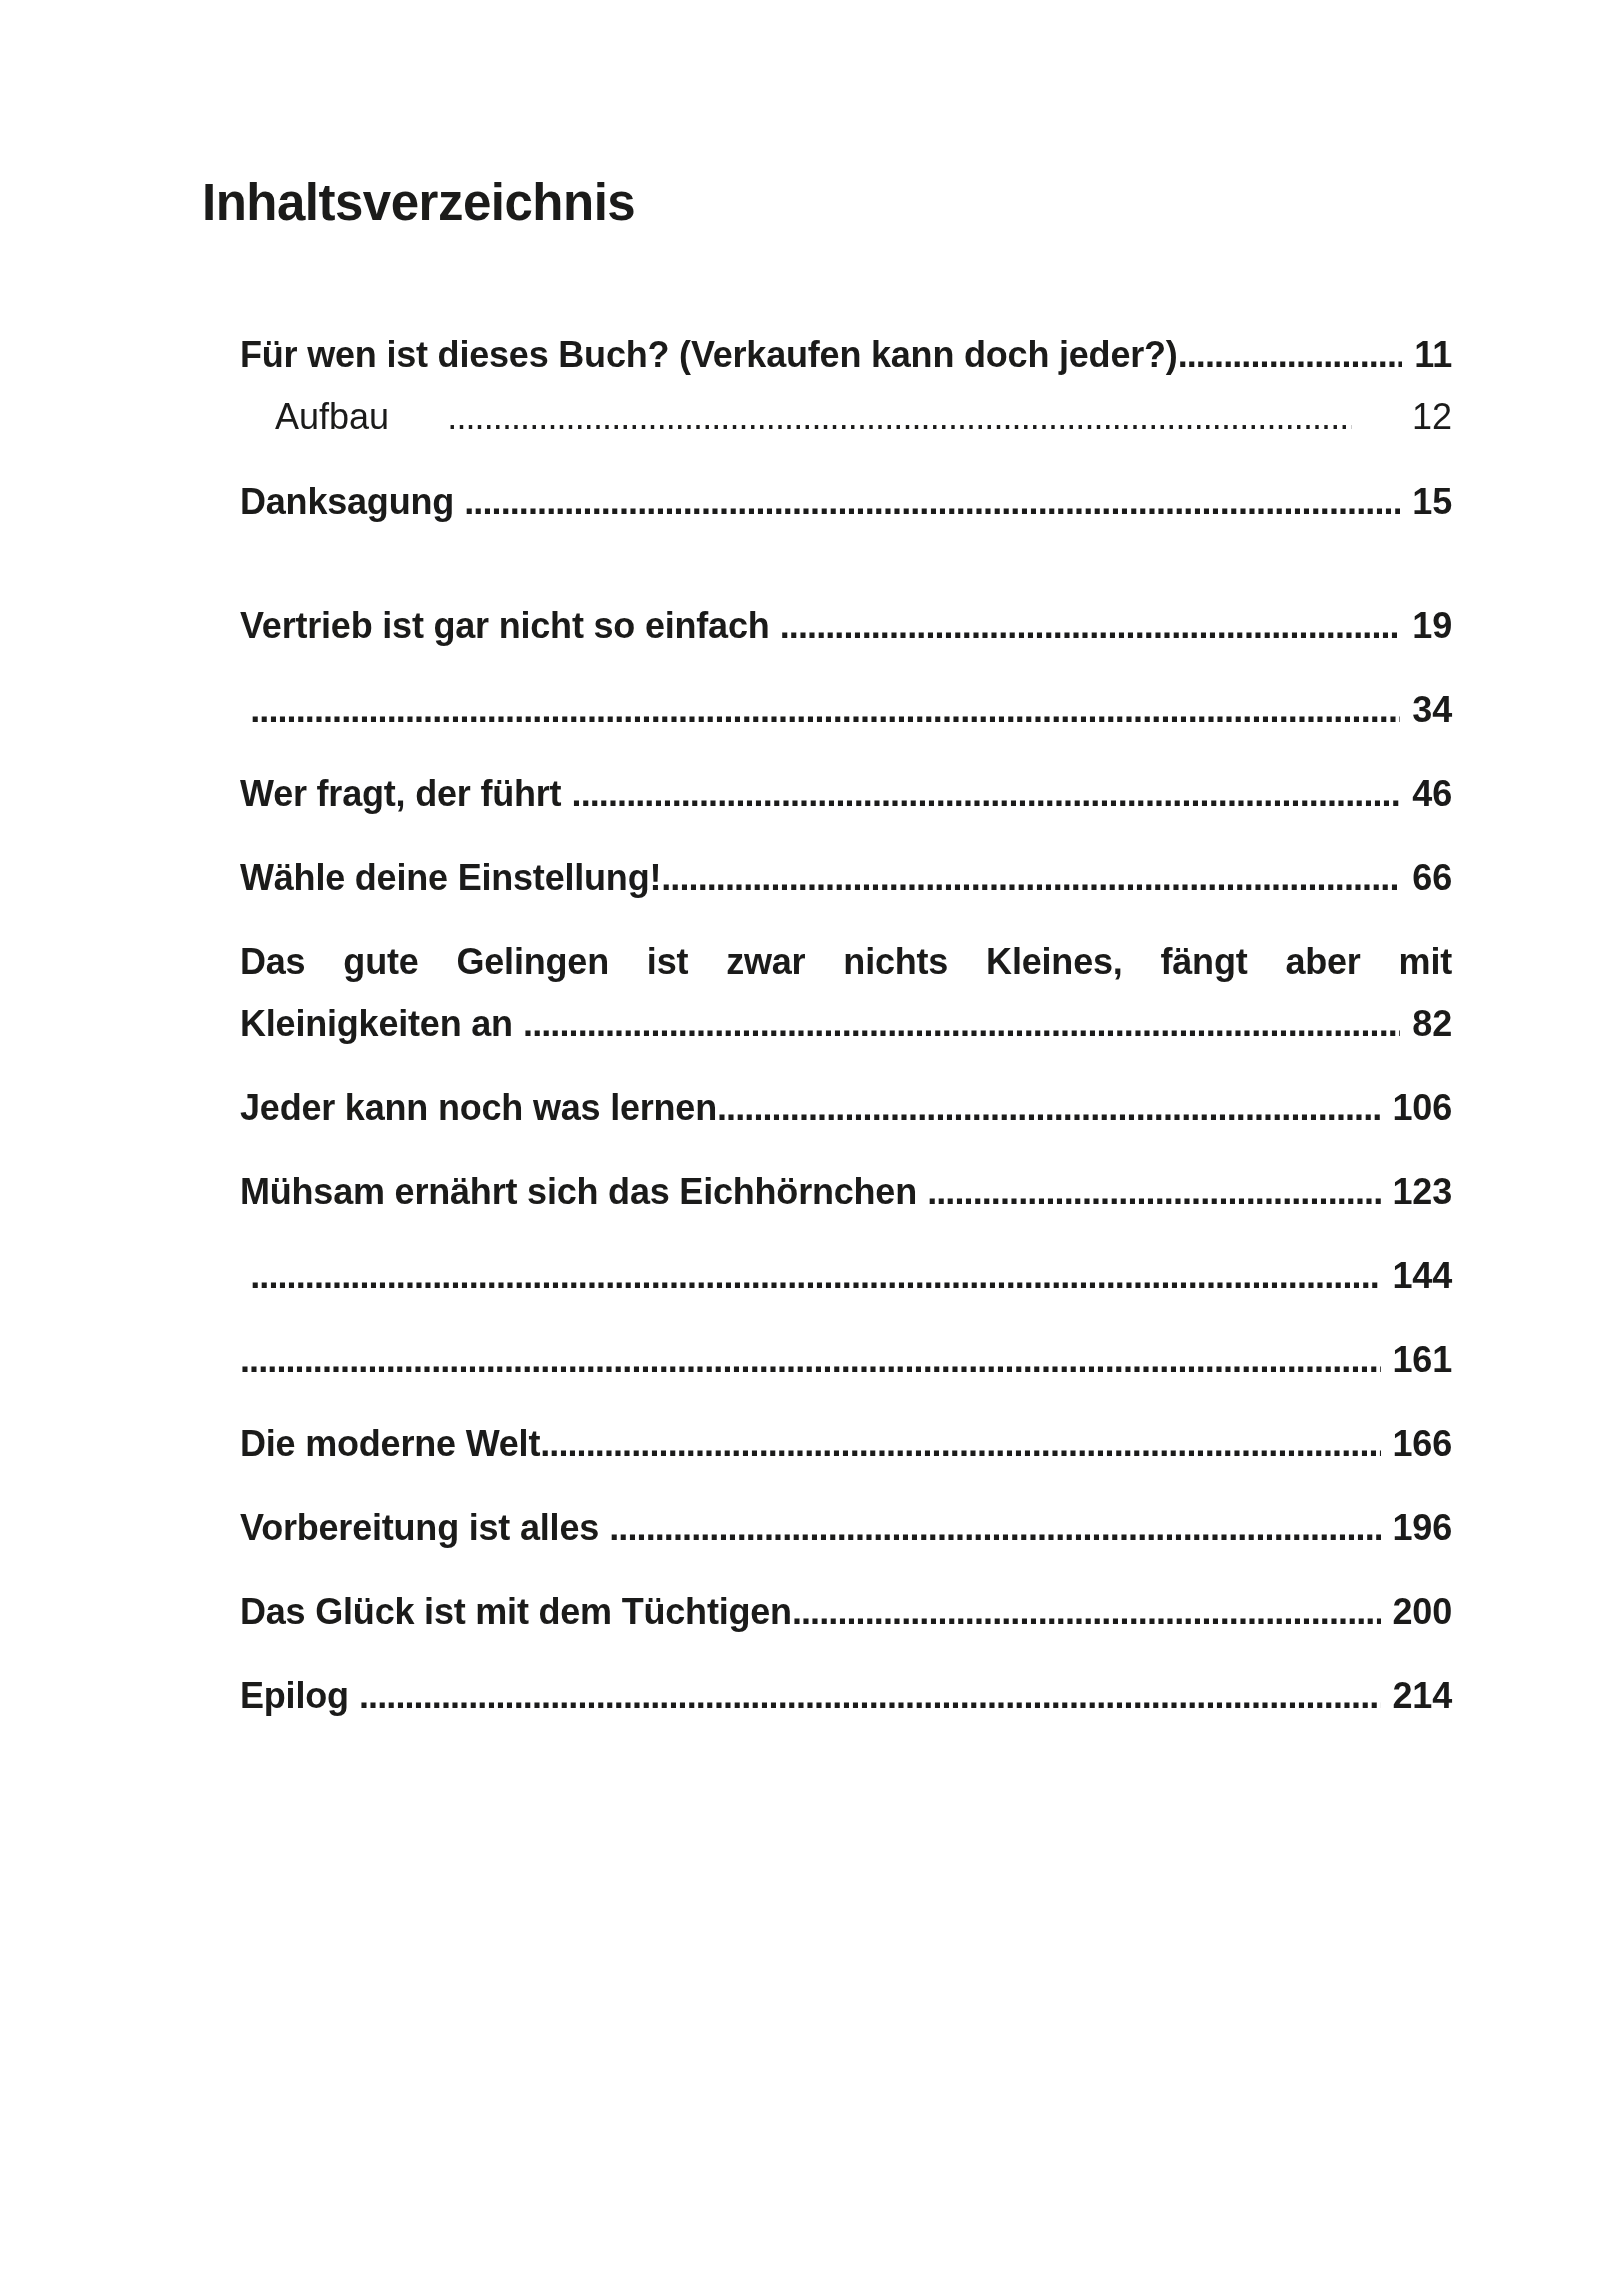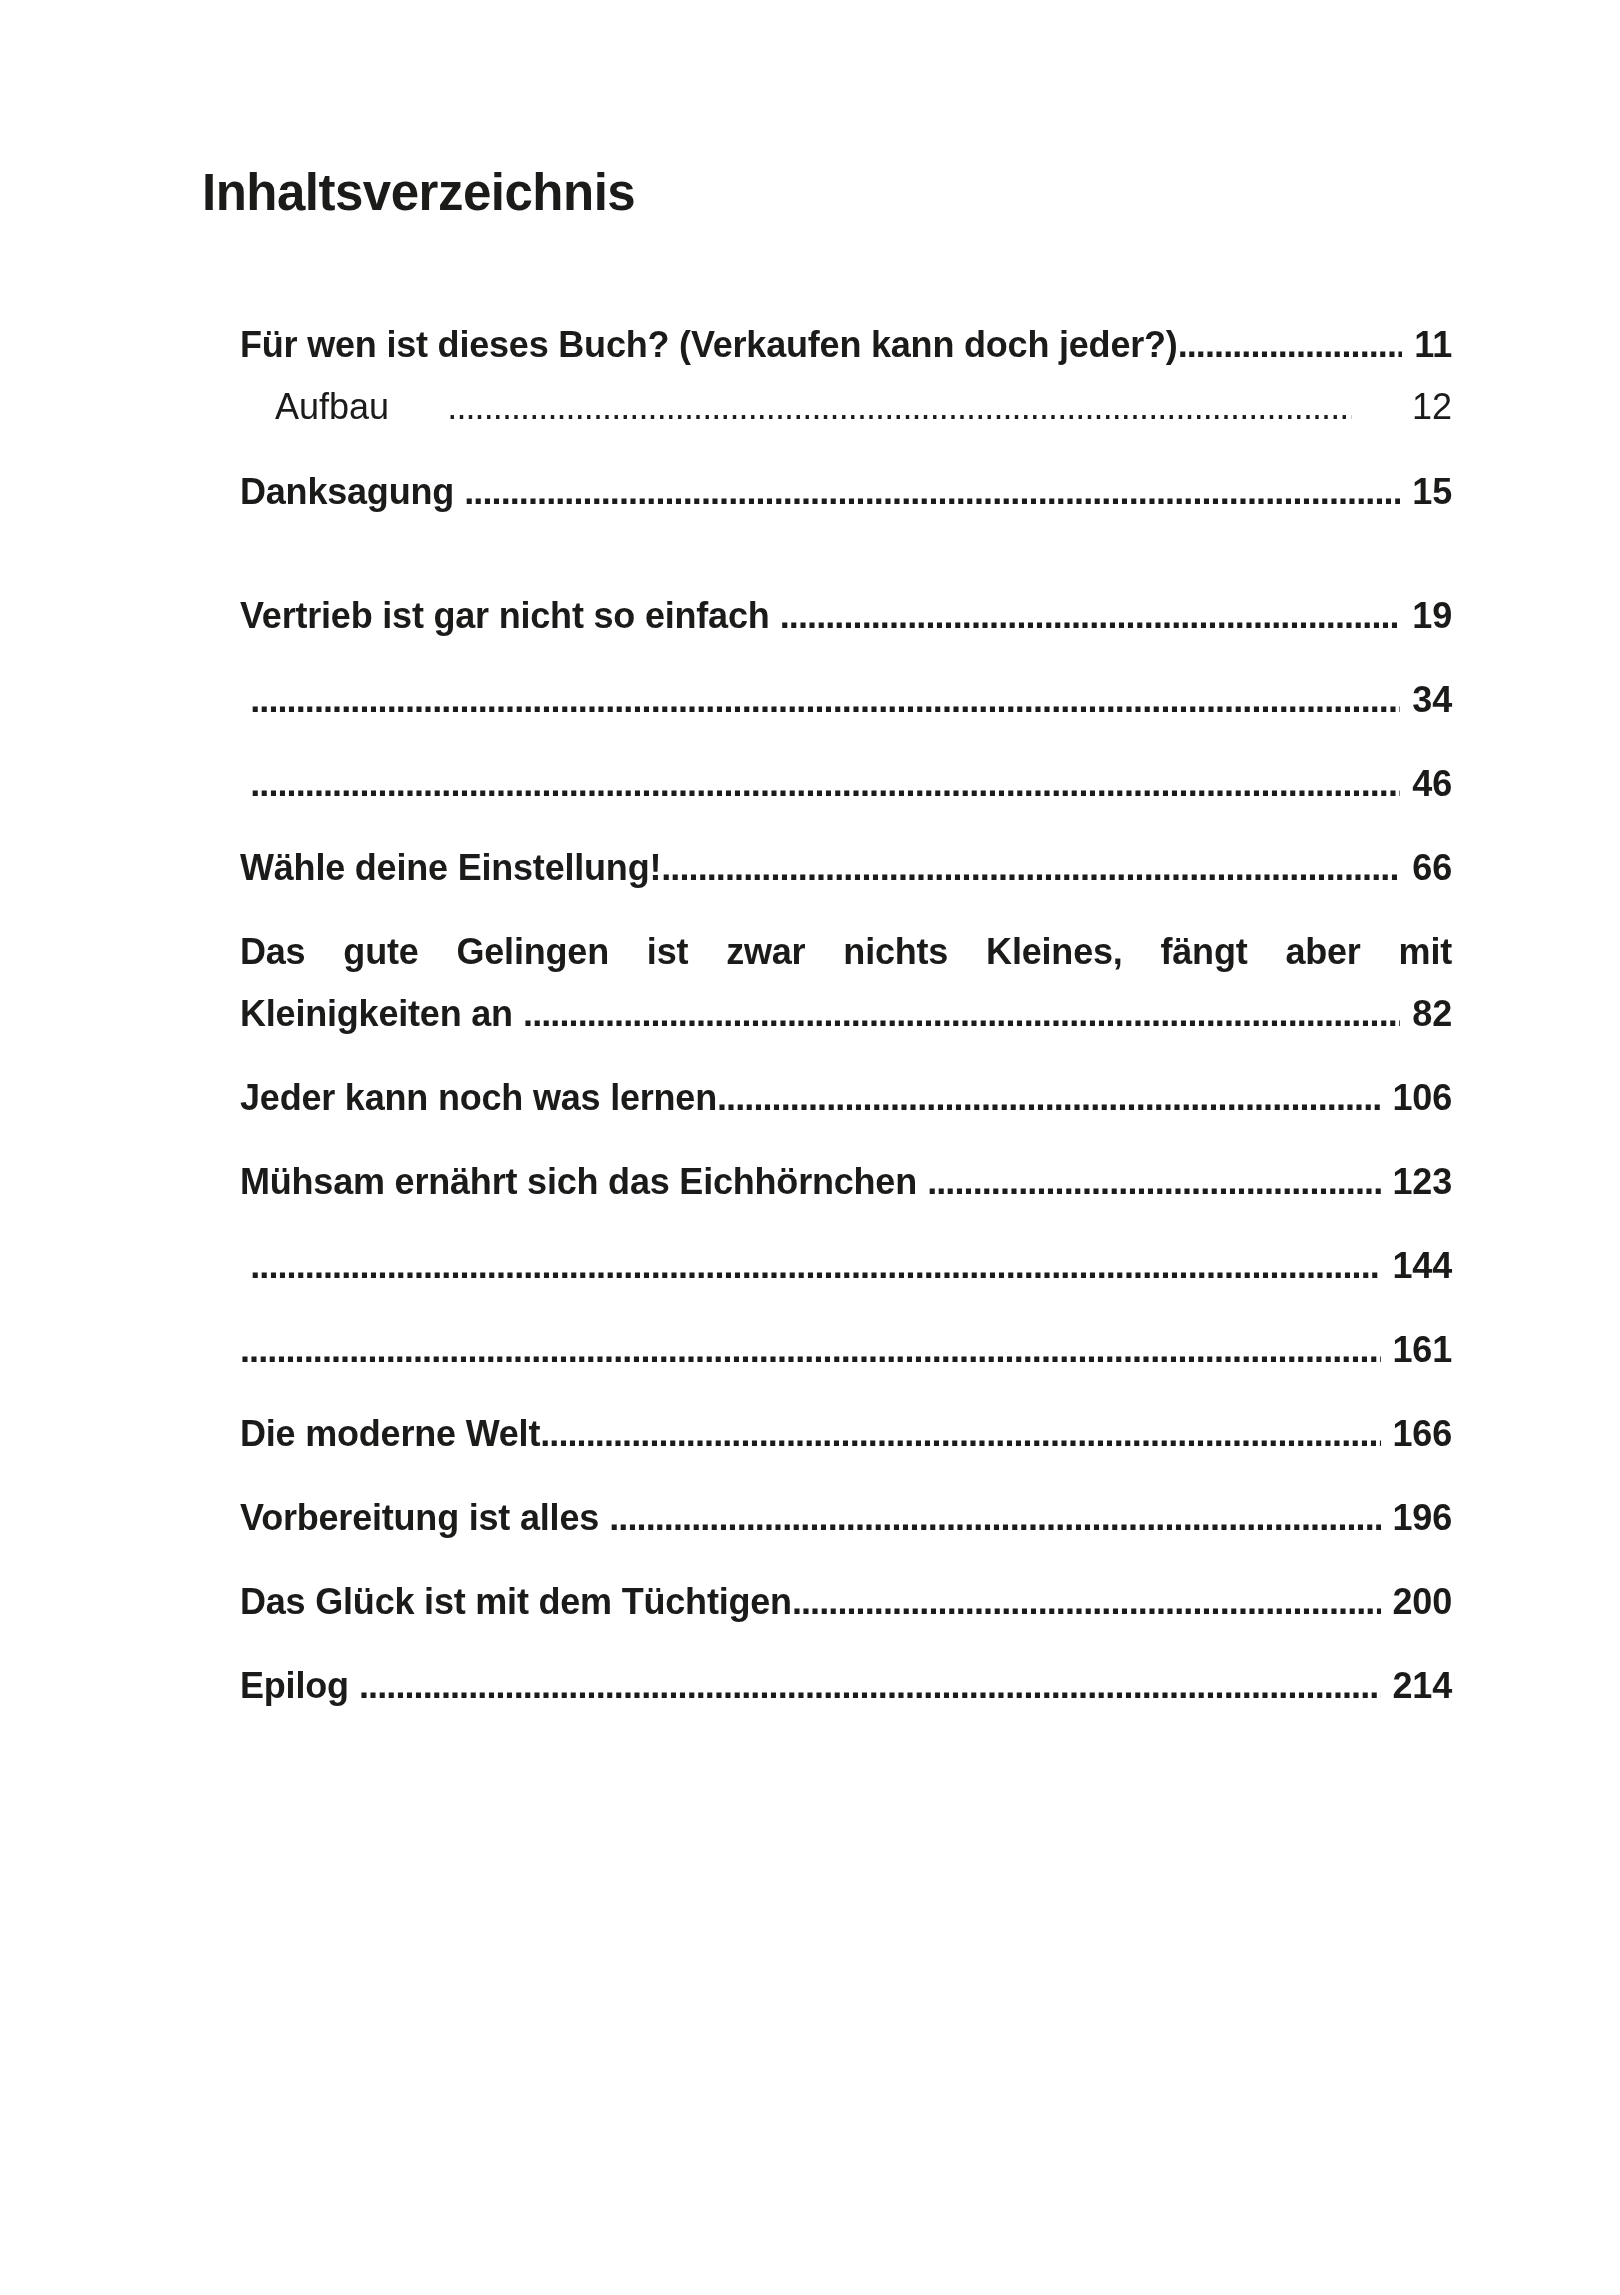--- a/index.html
+++ b/index.html
@@ -8,21 +8,21 @@
     width: 1620px;
     height: 2295px;
     background: #ffffff;
     font-family: "Liberation Sans", "DejaVu Sans", sans-serif;
     color: #1b1b1a;
     overflow: hidden;
   }
   .toc {
     position: absolute;
     left: 202px;
-    top: 162px;
+    top: 172px;
     width: 1250px;
   }
   .title {
     font-size: 51px;
     line-height: 61px;
     font-weight: 700;
     letter-spacing: -0.5px;
     margin: 0 0 91px 0;
   }
   .entries {
@@ -103,20 +103,21 @@
         <span class="leader">................................................................................................................................................................</span>
         <span class="num">19</span>
       </div>
 
       <div class="row gap">
         <span class="leader">................................................................................................................................................................</span>
         <span class="num">34</span>
       </div>
 
       <div class="row gap">
+        <span class="label">Wer fragt, der führt</span>
         <span class="leader">................................................................................................................................................................</span>
         <span class="num">46</span>
       </div>
 
       <div class="row">
         <span class="label">Wähle deine Einstellung!</span>
         <span class="leader">................................................................................................................................................................</span>
         <span class="num">66</span>
       </div>
 

